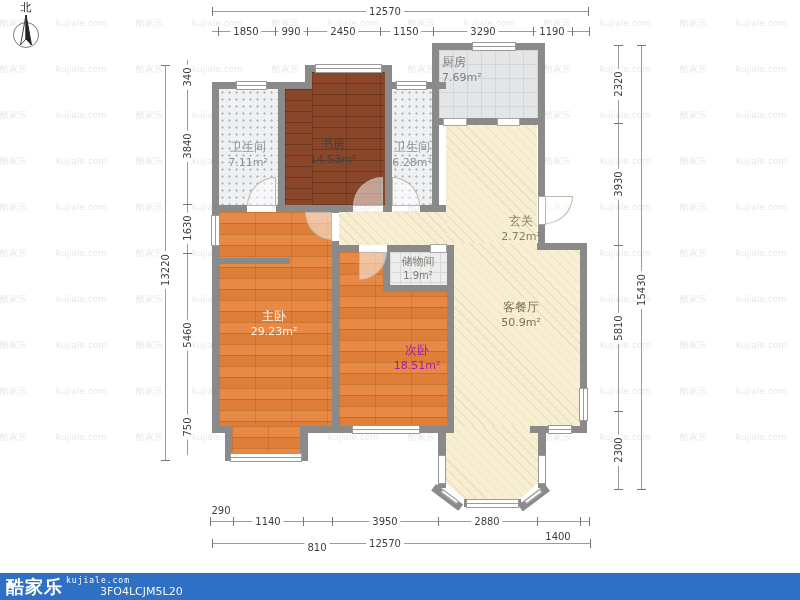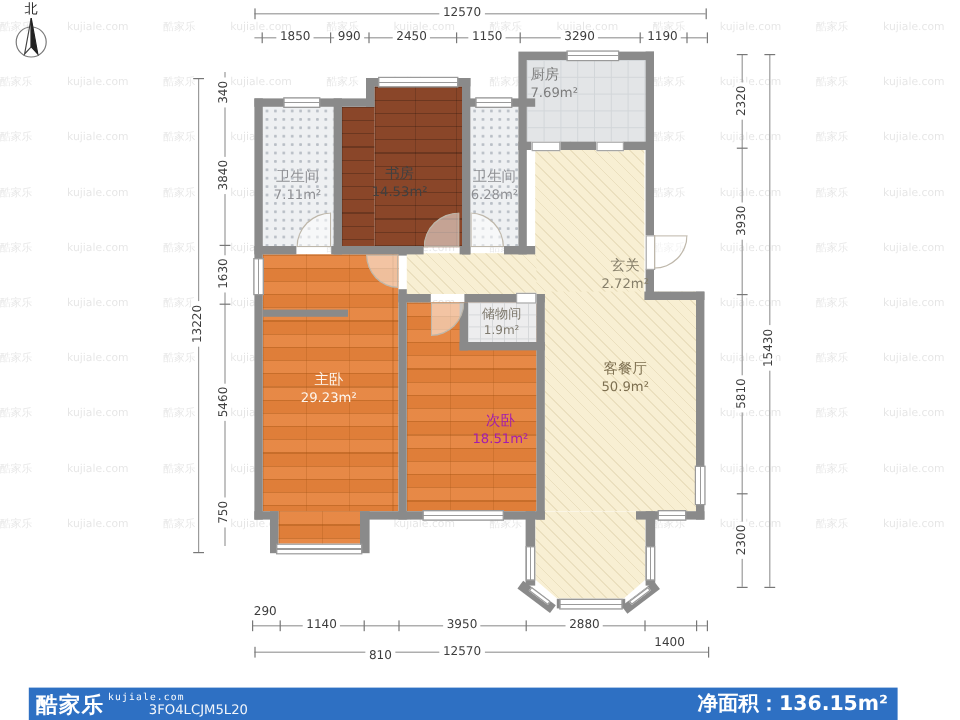--- a/index.html
+++ b/index.html
@@ -39,21 +39,21 @@
     font-size:12px;white-space:nowrap;z-index:5;}
   .rlabel .ar{font-size:11px;}
   .rlabel.la{transform:none;text-align:left;}
   .dim{position:absolute;transform:translate(-50%,-50%);background:#fff;padding:0 3px;
     font-size:10px;color:var(--dim-text,#444);white-space:nowrap;z-index:4;}
   .dim.rot{transform:translate(-50%,-50%) rotate(-90deg);}
   .dline{position:absolute;background:#9b9b9b;z-index:1;}
   .dtick{position:absolute;background:#777;z-index:1;}
   .north{position:absolute;left:6px;top:2px;width:40px;text-align:center;z-index:2;}
   .north .nl{font-size:11px;color:#222;display:block;line-height:11px;}
-  .footer{position:absolute;left:0;top:573px;width:724px;height:27px;z-index:6;margin-left:24px;}
+  .footer{position:absolute;left:0;top:573px;width:800px;height:27px;z-index:6;}
   .footer .brand{position:absolute;left:6px;top:2px;font-size:18px;font-weight:bold;
     color:#fff;letter-spacing:1px;}
   .footer .domain{position:absolute;left:66px;top:3px;font-size:8px;color:#fff;
     font-family:"DejaVu Sans Mono",monospace;letter-spacing:1px;}
   .footer .code{position:absolute;left:100px;top:12px;font-size:11px;color:#f2f6fb;}
   .footer .area{position:absolute;right:8px;top:2px;font-size:17px;font-weight:bold;color:#fff;}
 </style>
 </head>
 <body>
 
@@ -211,21 +211,20 @@
   <span class="dim" style="left:268px;top:521px">1140</span>
   <span class="dim" style="left:317px;top:547px">810</span>
   <span class="dim" style="left:385px;top:521px">3950</span>
   <span class="dim" style="left:487px;top:521px">2880</span>
   <span class="dim" style="left:558px;top:536px">1400</span>
 
   <div class="footer" style="background: rgb(46, 112, 195);">
     <span class="brand">酷家乐</span>
     <span class="domain">kujiale.com</span>
     <span class="code">3FO4LCJM5L20</span>
-    <span class="area"><span>净面积：</span><span>136.15m²</span></span>
   </div>
 <div class="dline" style="left: 212px; top: 11px; width: 376px; height: 1px;"></div>
     <div class="dtick" style="left: 212px; top: 7px; width: 1px; height: 9px;"></div>
     <div class="dtick" style="left: 588px; top: 7px; width: 1px; height: 9px;"></div>
     <div class="dline" style="left: 212px; top: 31px; width: 377px; height: 1px;"></div>
     <div class="dtick" style="left: 218px; top: 27px; width: 1px; height: 9px;"></div>
     <div class="dtick" style="left: 275px; top: 27px; width: 1px; height: 9px;"></div>
     <div class="dtick" style="left: 307px; top: 27px; width: 1px; height: 9px;"></div>
     <div class="dtick" style="left: 380px; top: 27px; width: 1px; height: 9px;"></div>
     <div class="dtick" style="left: 433px; top: 27px; width: 1px; height: 9px;"></div>

